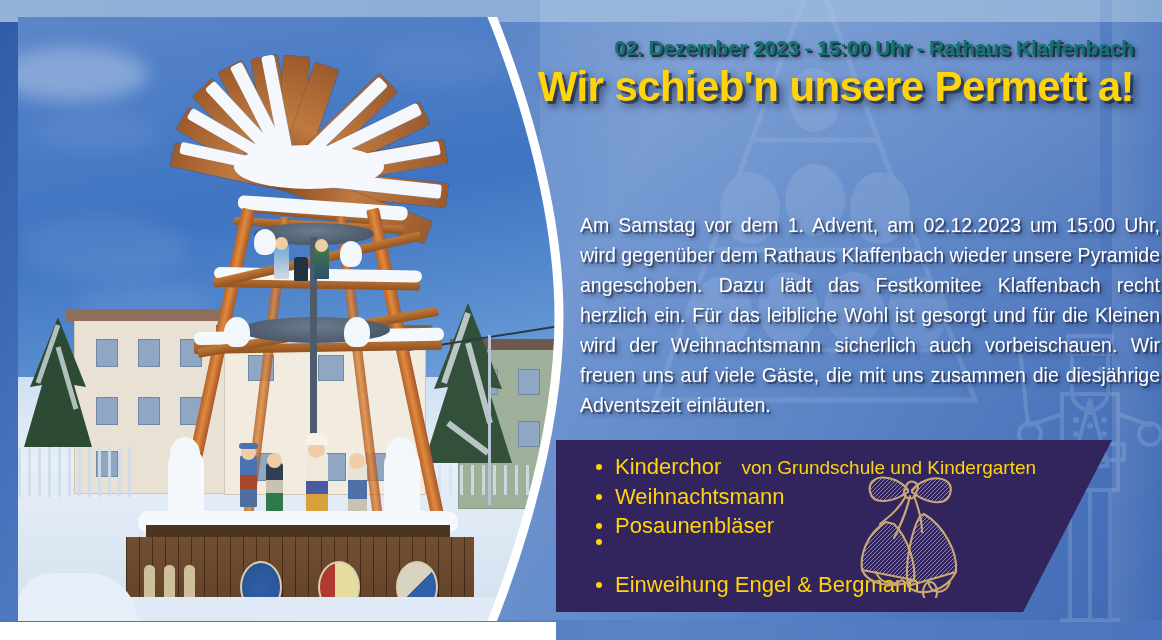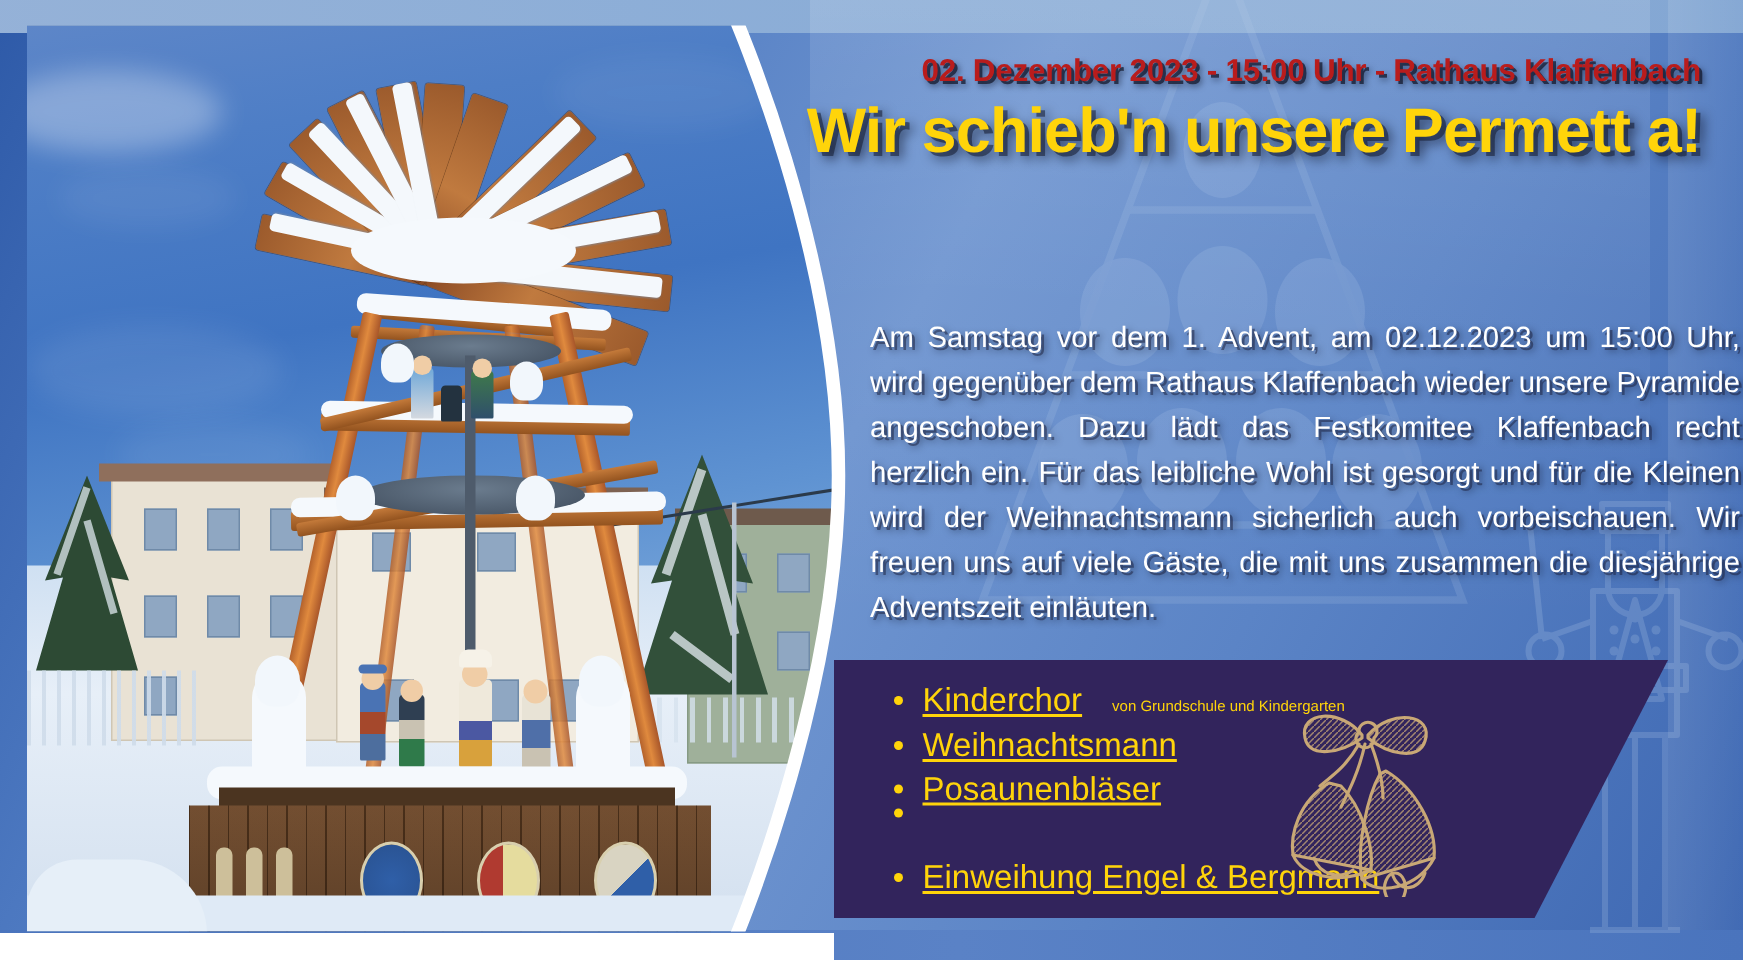--- a/index.html
+++ b/index.html
@@ -53,43 +53,43 @@
   .beam{position:absolute;background:linear-gradient(180deg,#c47a3a,#93531f);transform-origin:0 50%;border-radius:2px;}
   .snowcap{position:absolute;background:#f5f9fd;border-radius:6px;transform-origin:0 50%;}
   .finial{position:absolute;background:#f2f7fc;border-radius:50% 50% 40% 40%;}
   .disc{position:absolute;background:radial-gradient(ellipse at 50% 35%,#6b7c8e,#3f4c5c);border-radius:50%;}
   .figure{position:absolute;border-radius:3px 3px 1px 1px;}
   .fig-head{position:absolute;background:#f0cda6;border-radius:50%;}
   .deck{position:absolute;background:linear-gradient(180deg,#6b4526,#53341c);}
   .crest{position:absolute;border-radius:50%;border:2px solid #d8cfae;}
 
   
-  .kicker{position:absolute;right:28px;top:36px;font-size:21px;font-weight:bold;color:#b91c1c;
+  .kicker{position:absolute;right:28px;top:36px;font-size:21px;font-weight:bold;color:#0f766e;
     letter-spacing:-.2px;white-space:nowrap;
     text-shadow:2px 2px 0 rgba(20,25,45,.75), 3px 3px 4px rgba(10,15,35,.55);}
   .headline{position:absolute;right:28px;top:66px;font-size:42px;font-weight:bold;color:#FFD40A;
     letter-spacing:-.6px;white-space:nowrap;line-height:1;
     text-shadow:3px 3px 0 rgba(20,25,45,.55), 5px 5px 8px rgba(8,12,30,.6);}
   .subtitle{position:absolute;right:28px;top:158px;font-size:19px;font-weight:bold;color:#ffffff;
     white-space:nowrap;letter-spacing:-.1px;
     text-shadow:2px 2px 0 rgba(25,30,55,.55), 3px 3px 5px rgba(8,12,30,.55);}
   .bodytext{position:absolute;left:580px;top:210px;width:580px;font-size:19.5px;color:#ffffff;
     line-height:30px;text-align:justify;text-justify:inter-word;
     text-shadow:2px 2px 0 rgba(25,30,58,.5), 3px 3px 5px rgba(8,12,30,.5);}
 
   
   .panel{position:absolute;left:556px;top:440px;width:556px;height:172px;}
   .panel-shape{position:absolute;inset:0;background:#32245c;
     clip-path:polygon(0 0, 100% 0, 84% 100%, 0 100%);}
   .bullets{position:absolute;left:40px;top:14px;width:470px;}
   .bullet{display:flex;align-items:baseline;gap:13px;height:29.5px;}
   .dot{width:6px;height:6px;border-radius:50%;background:#FFD40A;flex:0 0 6px;
        position:relative;top:-4px;}
-  .b-main{font-size:22px;color:#FFD40A;white-space:nowrap;text-decoration:underline;}
-  .b-sub{font-size:10px;color:#FFD40A;margin-left:7px;}
+  .b-main{font-size:22px;color:#FFD40A;white-space:nowrap;}
+  .b-sub{font-size:19px;color:#FFD40A;margin-left:7px;}
   .bells{position:absolute;left:280px;top:28px;width:150px;height:130px;}
 
   .white-bottom{position:absolute;left:0;bottom:0;width:556px;height:18px;background:#ffffff;}
 </style>
 </head>
 <body>
 
 <div id="poster">
 
   <div class="bg-base"></div>

